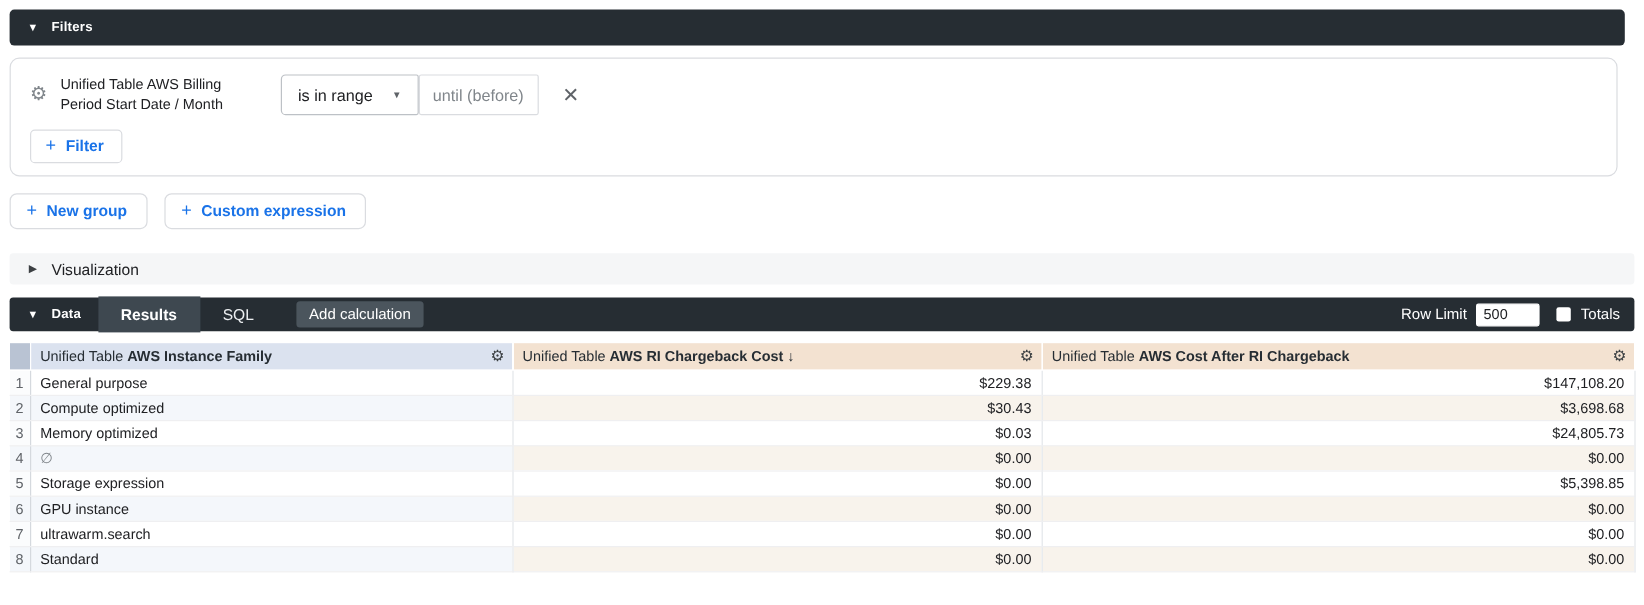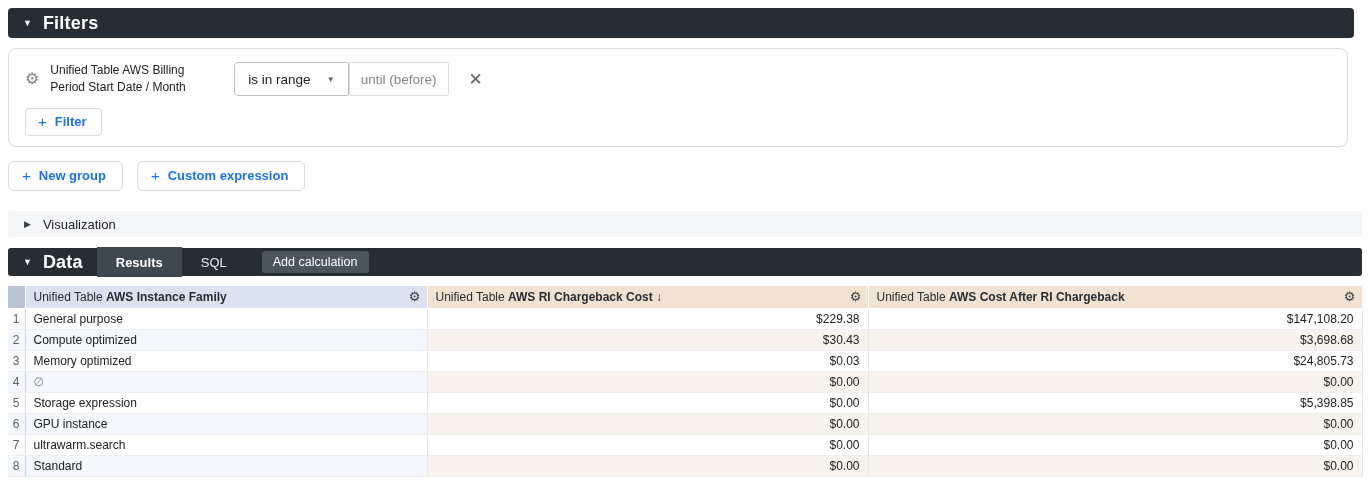--- a/index.html
+++ b/index.html
@@ -7,21 +7,21 @@
     font-family:"Liberation Sans", sans-serif; }
   .page { padding:8px; width:1370px; }
 
   
   .filters-bar {
     height:30px; background:#262d33; border-radius:4px; margin-right:8px;
     display:flex; align-items:center; gap:11px; padding:0 15px; color:#fff;
   }
   .tri-down { font-size:9px; color:#fff; line-height:1; }
   .tri-right { font-size:9px; color:#3c4043; line-height:1; }
-  .bar-title { font-size:18px; font-weight:700; letter-spacing:.2px; }
+  .bar-title { font-size:11px; font-weight:700; letter-spacing:.2px; }
 
   
   .filter-panel {
     border:1px solid #dadce0; border-radius:8px; margin-top:10px; margin-right:14px;
     padding:13px 16px 10px 16px; background:#fff;
   }
   .filter-row { display:flex; align-items:center; }
   .gear { color:#80868b; font-size:16px; line-height:1; }
   .filter-field-label { width:162px; margin-left:11px; font-size:12px; color:#202124; line-height:1.4; }
   .filter-field-label b { font-weight:400;margin-top:12px; }
@@ -158,20 +158,26 @@
       <span class="tri-down">▼</span>
       <span class="bar-title">Data</span>
     </div>
     <div class="tab active">
       <span>Results</span>
     </div>
     <div class="tab">
       <span>SQL</span>
     </div>
     <button class="add-calc-btn">Add calculation</button>
+    <div class="data-right">
+      <span class="row-limit-label">Row Limit</span>
+      <input class="row-limit-input" value="500" style="">
+      <span class="checkbox"></span>
+      <span class="totals-label">Totals</span>
+    </div>
   </div>
 
   <table class="results">
     <colgroup>
       <col style="width:17px">
         <col style="width:402px">
         <col style="width:441px">
         <col style="width:494px">
     </colgroup>
     <thead>

